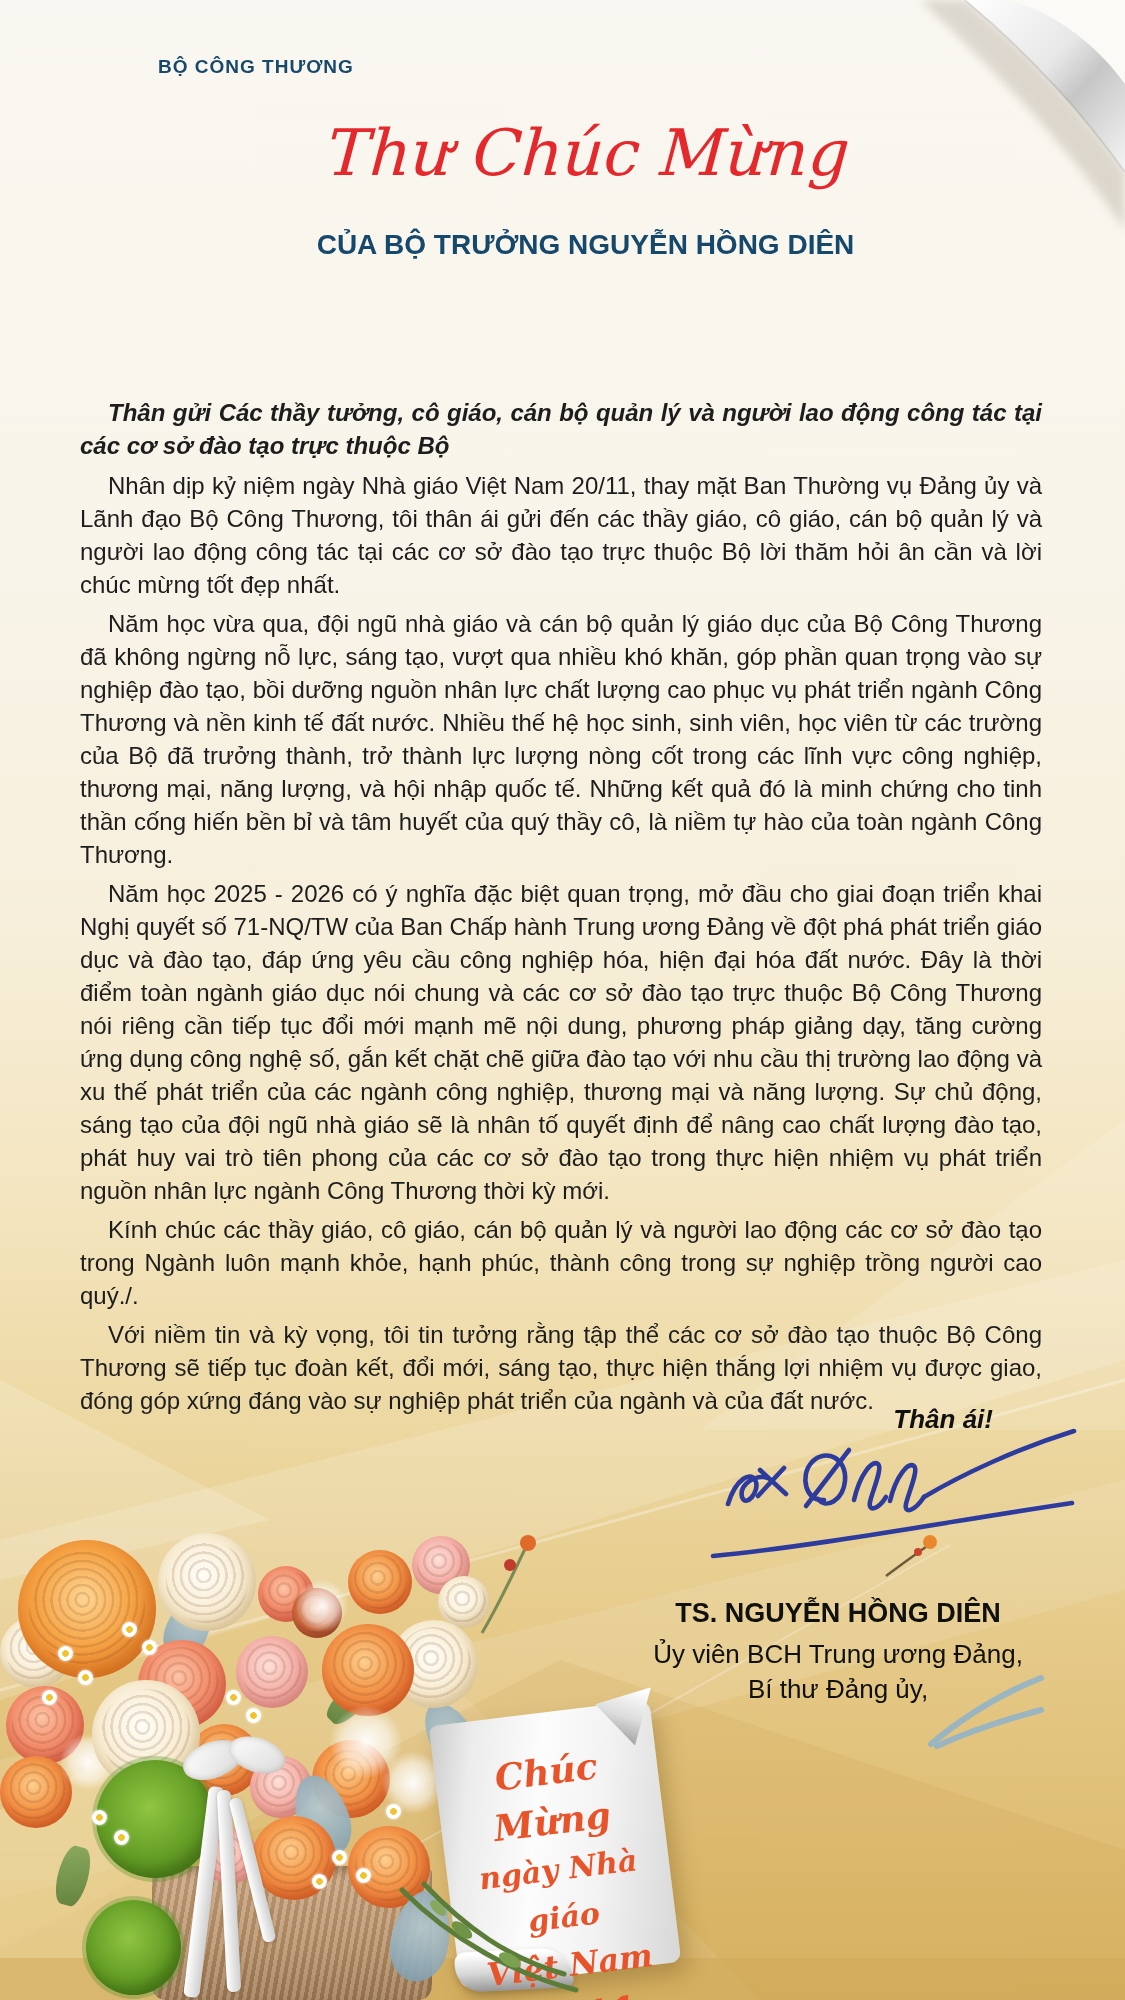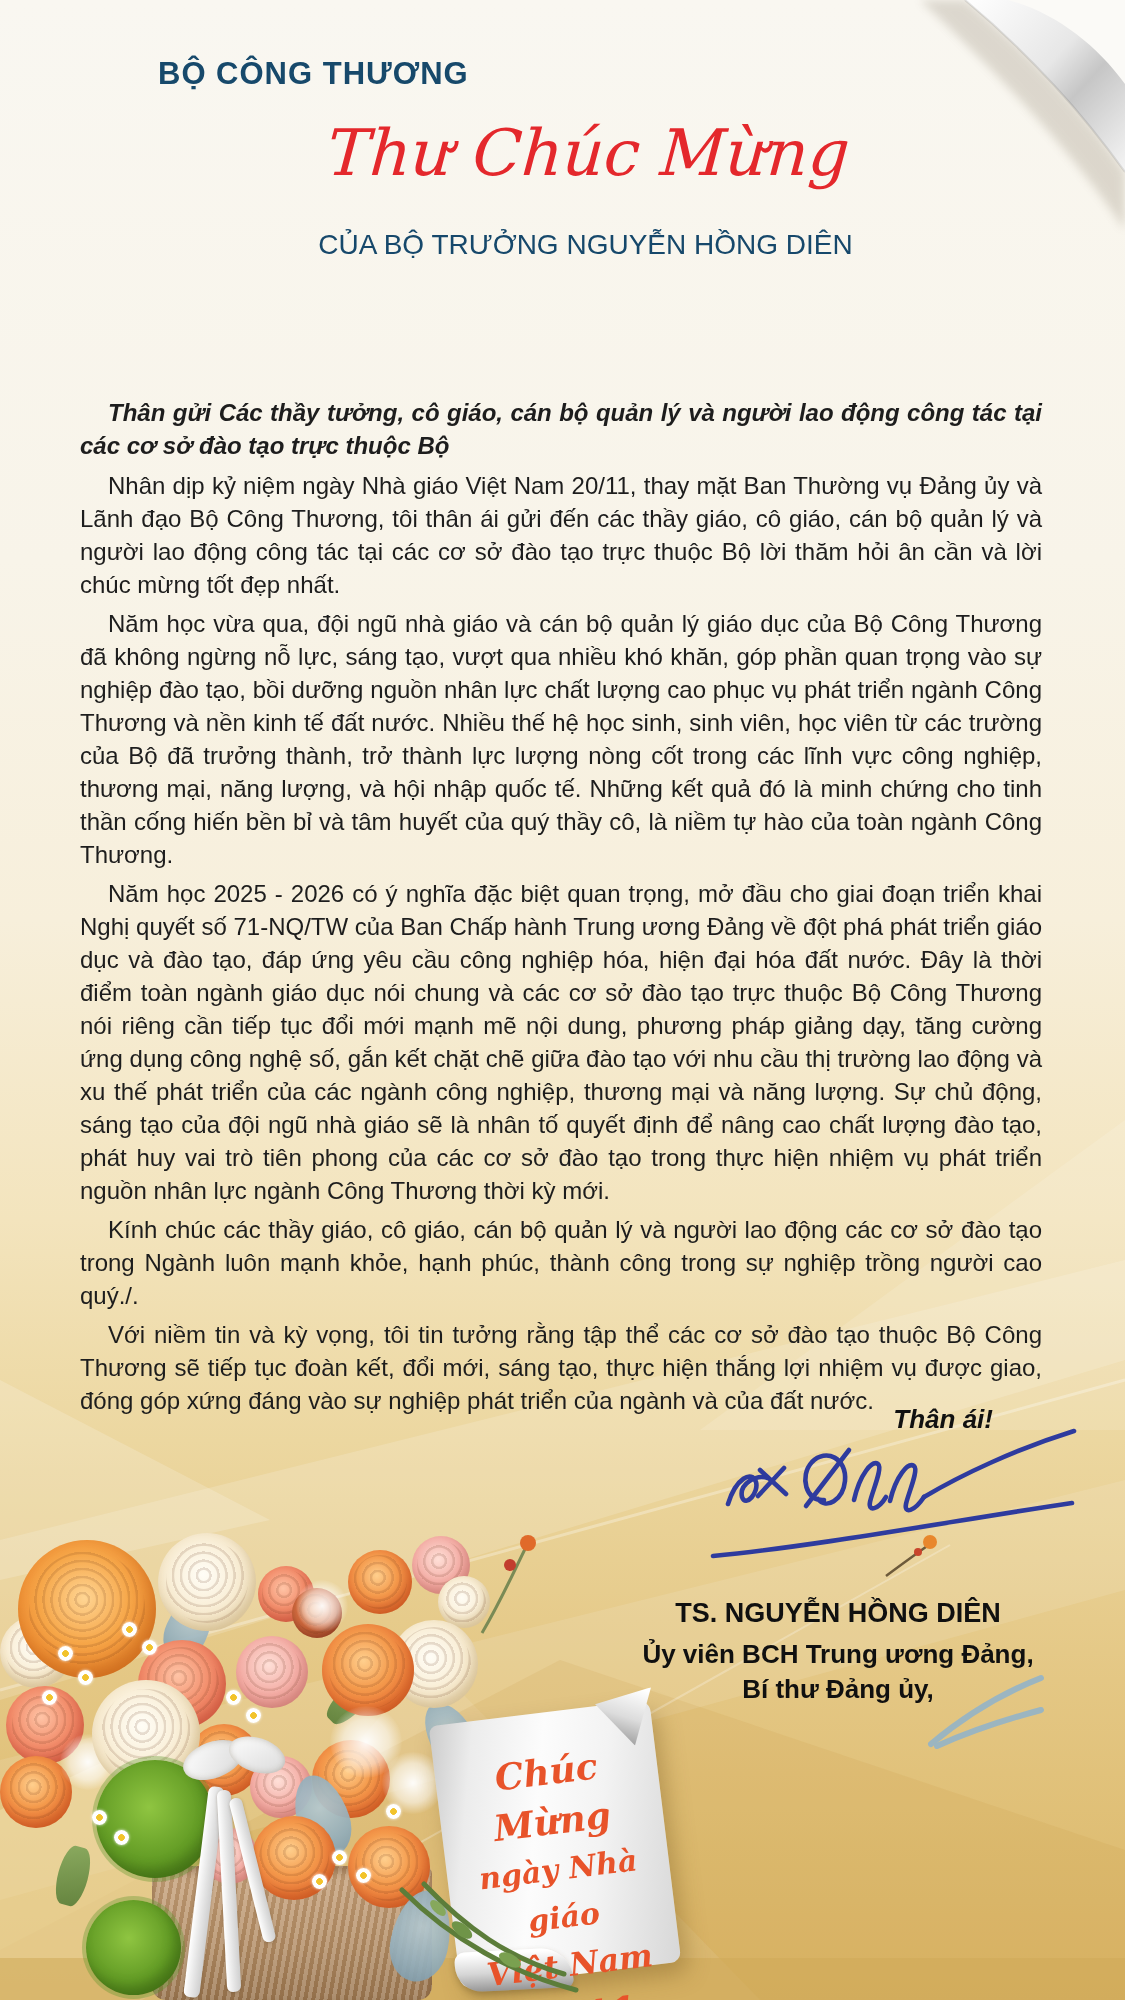--- a/index.html
+++ b/index.html
@@ -2,41 +2,41 @@
 <html><head>
 <meta charset="utf-8">
 <style>
   html,body{margin:0;padding:0;background:#ffffff;}
   .page{position:relative;width:1125px;height:2000px;overflow:hidden;
         font-family:"Liberation Sans",sans-serif;color:#1d1d1d;
         background:linear-gradient(180deg,#f9f7f1 0%,#f8f4e9 28%,#f7efdb 46%,
                    #f3e4bd 61%,#ecd7a0 72%,#e4c784 84%,#ddbb6f 95%,#d9b568 100%);}
   .facets{position:absolute;left:0;bottom:0;pointer-events:none;}
   .curl{position:absolute;top:0;right:0;}
-  .org{position:absolute;left:158px;top:56px;font-size:31px;font-weight:bold;
+  .org{position:absolute;left:158px;top:56px;font-size:19px;font-weight:bold;
        letter-spacing:1px;color:#17496b;}
   .title{position:absolute;left:0;top:116px;width:100%;text-align:center;
          padding-left:52px;box-sizing:border-box;
          font-family:"DejaVu Serif",serif;font-style:italic;font-size:64px;
          color:#e4282c;transform:skewX(-4deg);}
   .subtitle{position:absolute;left:0;top:227px;width:100%;text-align:center;
             padding-left:46px;box-sizing:border-box;
-            font-size:28px;font-weight:normal;color:#16486b;line-height:35px;}
+            font-size:28px;font-weight:bold;color:#16486b;line-height:35px;}
   .dateline{position:absolute;right:84px;top:320px;font-size:26px;font-weight:bold;
             font-style:italic;color:#111;}
   .body{position:absolute;left:80px;top:396px;width:962px;font-size:24px;
         line-height:33px;text-align:justify;color:#1d1d1d;}
   .body p{margin:0 0 6px 0;text-indent:28px;}
   .body p.sal{font-weight:bold;font-style:italic;margin-bottom:7px;}
   .closing{position:absolute;left:693px;top:1404px;width:300px;text-align:right;
            font-size:26px;font-weight:bold;font-style:italic;color:#111;}
   .sig{position:absolute;left:706px;top:1424px;}
   .signer{position:absolute;left:588px;top:1598px;width:500px;text-align:center;color:#101010;}
   .signer .sname{font-size:27px;font-weight:bold;margin-bottom:8px;}
-  .signer .stitle{font-size:26px;font-weight:bold;line-height:35px;text-align:center;}
+  .signer .stitle{font-size:26px;font-weight:normal;line-height:35px;text-align:center;}
   
   .bouquet{position:absolute;left:0;top:1528px;width:486px;height:472px;}
   .fl{position:absolute;border-radius:50%;}
   .rose::after{content:"";position:absolute;inset:8%;border-radius:50%;
      background:repeating-radial-gradient(circle at 46% 42%,rgba(255,255,255,0) 0 5px,
      rgba(90,40,15,.14) 6px 8px);}
   .f-mum{background:radial-gradient(circle at 48% 42%,#ffd593 0%,#f6a648 42%,#ea8128 75%,#d26a17 100%);
          box-shadow:inset -6px -10px 16px rgba(150,70,10,.3);}
   .f-or{background:radial-gradient(circle at 45% 40%,#ffcf8d 0%,#f49a4c 38%,#e76d30 72%,#c75420 100%);
         box-shadow:inset -4px -7px 10px rgba(140,50,10,.25);}

